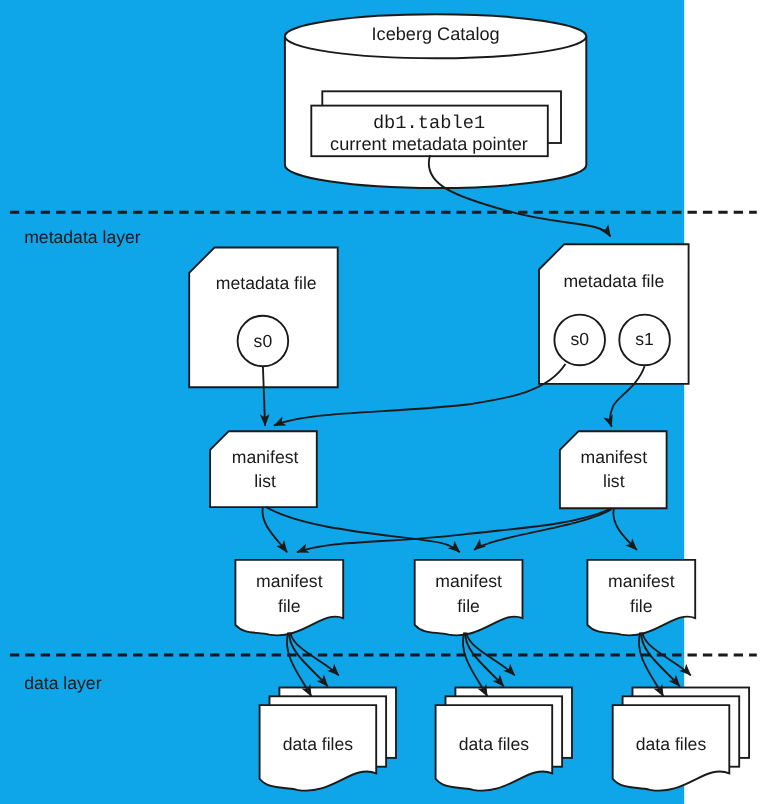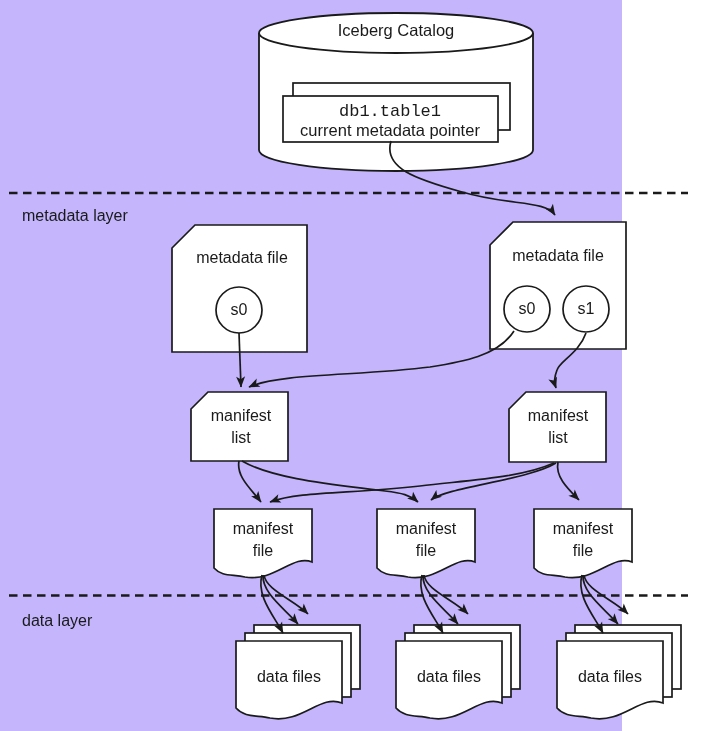--- a/index.html
+++ b/index.html
@@ -4,21 +4,21 @@
 <style>
   html, body {
     margin: 0;
     padding: 0;
     background: #ffffff;
   }
   .canvas {
     position: relative;
     width: 622px;
     height: 731px;
-    background: #c4b5fd;
+    background: #0ea5e9;
     font-family: "Liberation Sans", sans-serif;
   }
   svg { display: block; }
   .shape {
     fill: #ffffff;
     stroke: #1a1a1a;
     stroke-width: 1.7;
   }
   .thick {
     stroke-width: 1.8;

